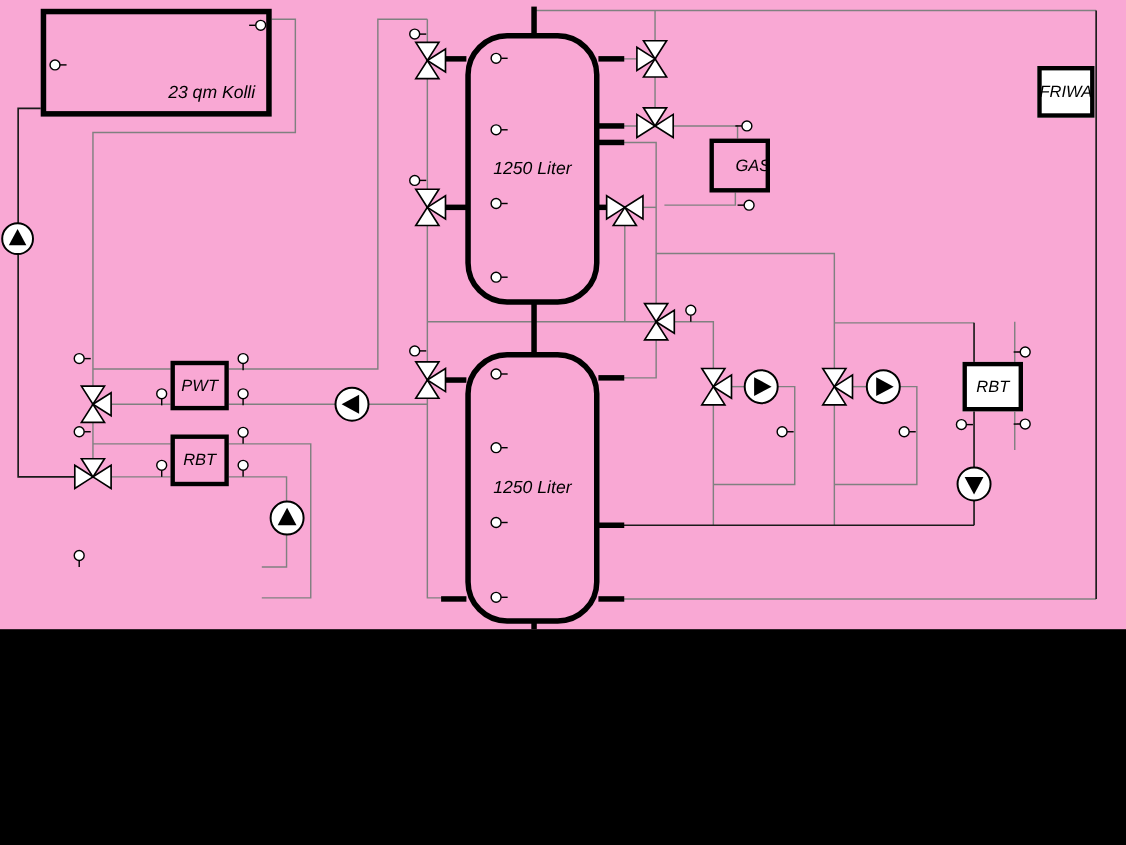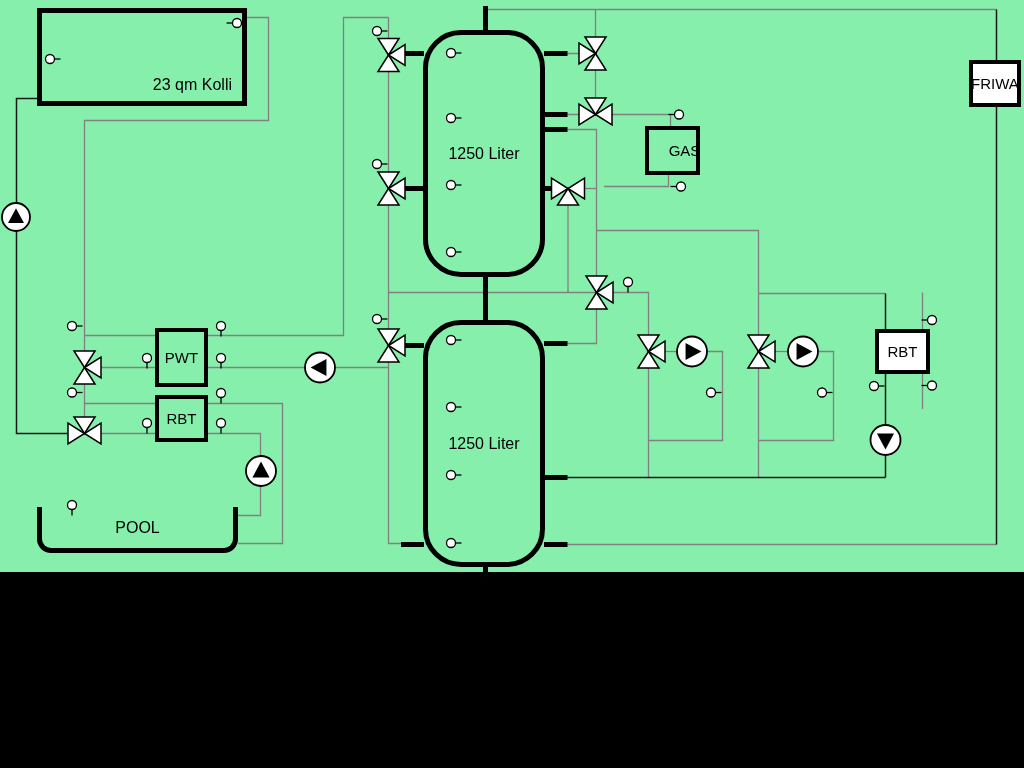--- a/index.html
+++ b/index.html
@@ -1,28 +1,28 @@
 <!DOCTYPE html>
 <html><head>
 <meta charset="utf-8">
 <style>
   html,body{margin:0;padding:0;background:#fff;}
-  #stage{position:relative;width:1024px;height:768px;background:#86efac;overflow:hidden;
-         font-family:"Liberation Sans", sans-serif;color:#000;}
+  #stage{position:relative;width:1024px;height:768px;background:#f9a8d4;overflow:hidden;
+         font-family:"Liberation Sans", sans-serif;color:#000;font-style:italic;}
   #pipes{position:absolute;left:0;top:0;width:1024px;height:768px;}
   .box{position:absolute;box-sizing:border-box;border:4px solid #000;background:transparent;
        display:flex;align-items:center;justify-content:center;font-size:15px;line-height:1;}
   .box span{white-space:nowrap;}
   #collector{left:37px;top:8px;width:210px;height:98px;border-width:5px;
              align-items:flex-end;justify-content:flex-end;padding:0 10px 8px 0;font-size:16px;}
   #tank1{left:423px;top:30px;width:122px;height:247px;border-width:5px;border-radius:38px;font-size:16px;}
   #tank2{left:423px;top:320px;width:122px;height:247px;border-width:5px;border-radius:38px;font-size:16px;}
   #gas{left:645px;top:126px;width:55px;height:49px;padding-left:24px;}
-  #friwa{left:969px;top:60px;width:52px;height:47px;background:#fff;}
-  #pwt{left:155px;top:328px;width:53px;height:59px;}
+  #friwa{left:943px;top:60px;width:52px;height:47px;background:#fff;}
+  #pwt{left:155px;top:328px;width:53px;height:45px;}
   #rbt-left{left:155px;top:395px;width:53px;height:47px;}
   #rbt-right{left:875px;top:329px;width:55px;height:45px;background:#fff;}
   #pool{left:37px;top:507px;width:201px;height:46px;border:5px solid #000;border-top:none;
         border-radius:0 0 14px 14px;font-size:16px;}
   #letterbox{position:absolute;left:0;top:572px;width:1024px;height:196px;background:#000;}
 </style>
 </head>
 <body>
 
 <div id="stage">
@@ -291,18 +291,15 @@
   </div>
   <div class="box" id="pwt">
     <span>PWT</span>
   </div>
   <div class="box" id="rbt-left">
     <span>RBT</span>
   </div>
   <div class="box" id="rbt-right">
     <span>RBT</span>
   </div>
-  <div class="box" id="pool">
-    <span>POOL</span>
-  </div>
 
   <div id="letterbox"></div>
 </div>
 
 </body></html>

